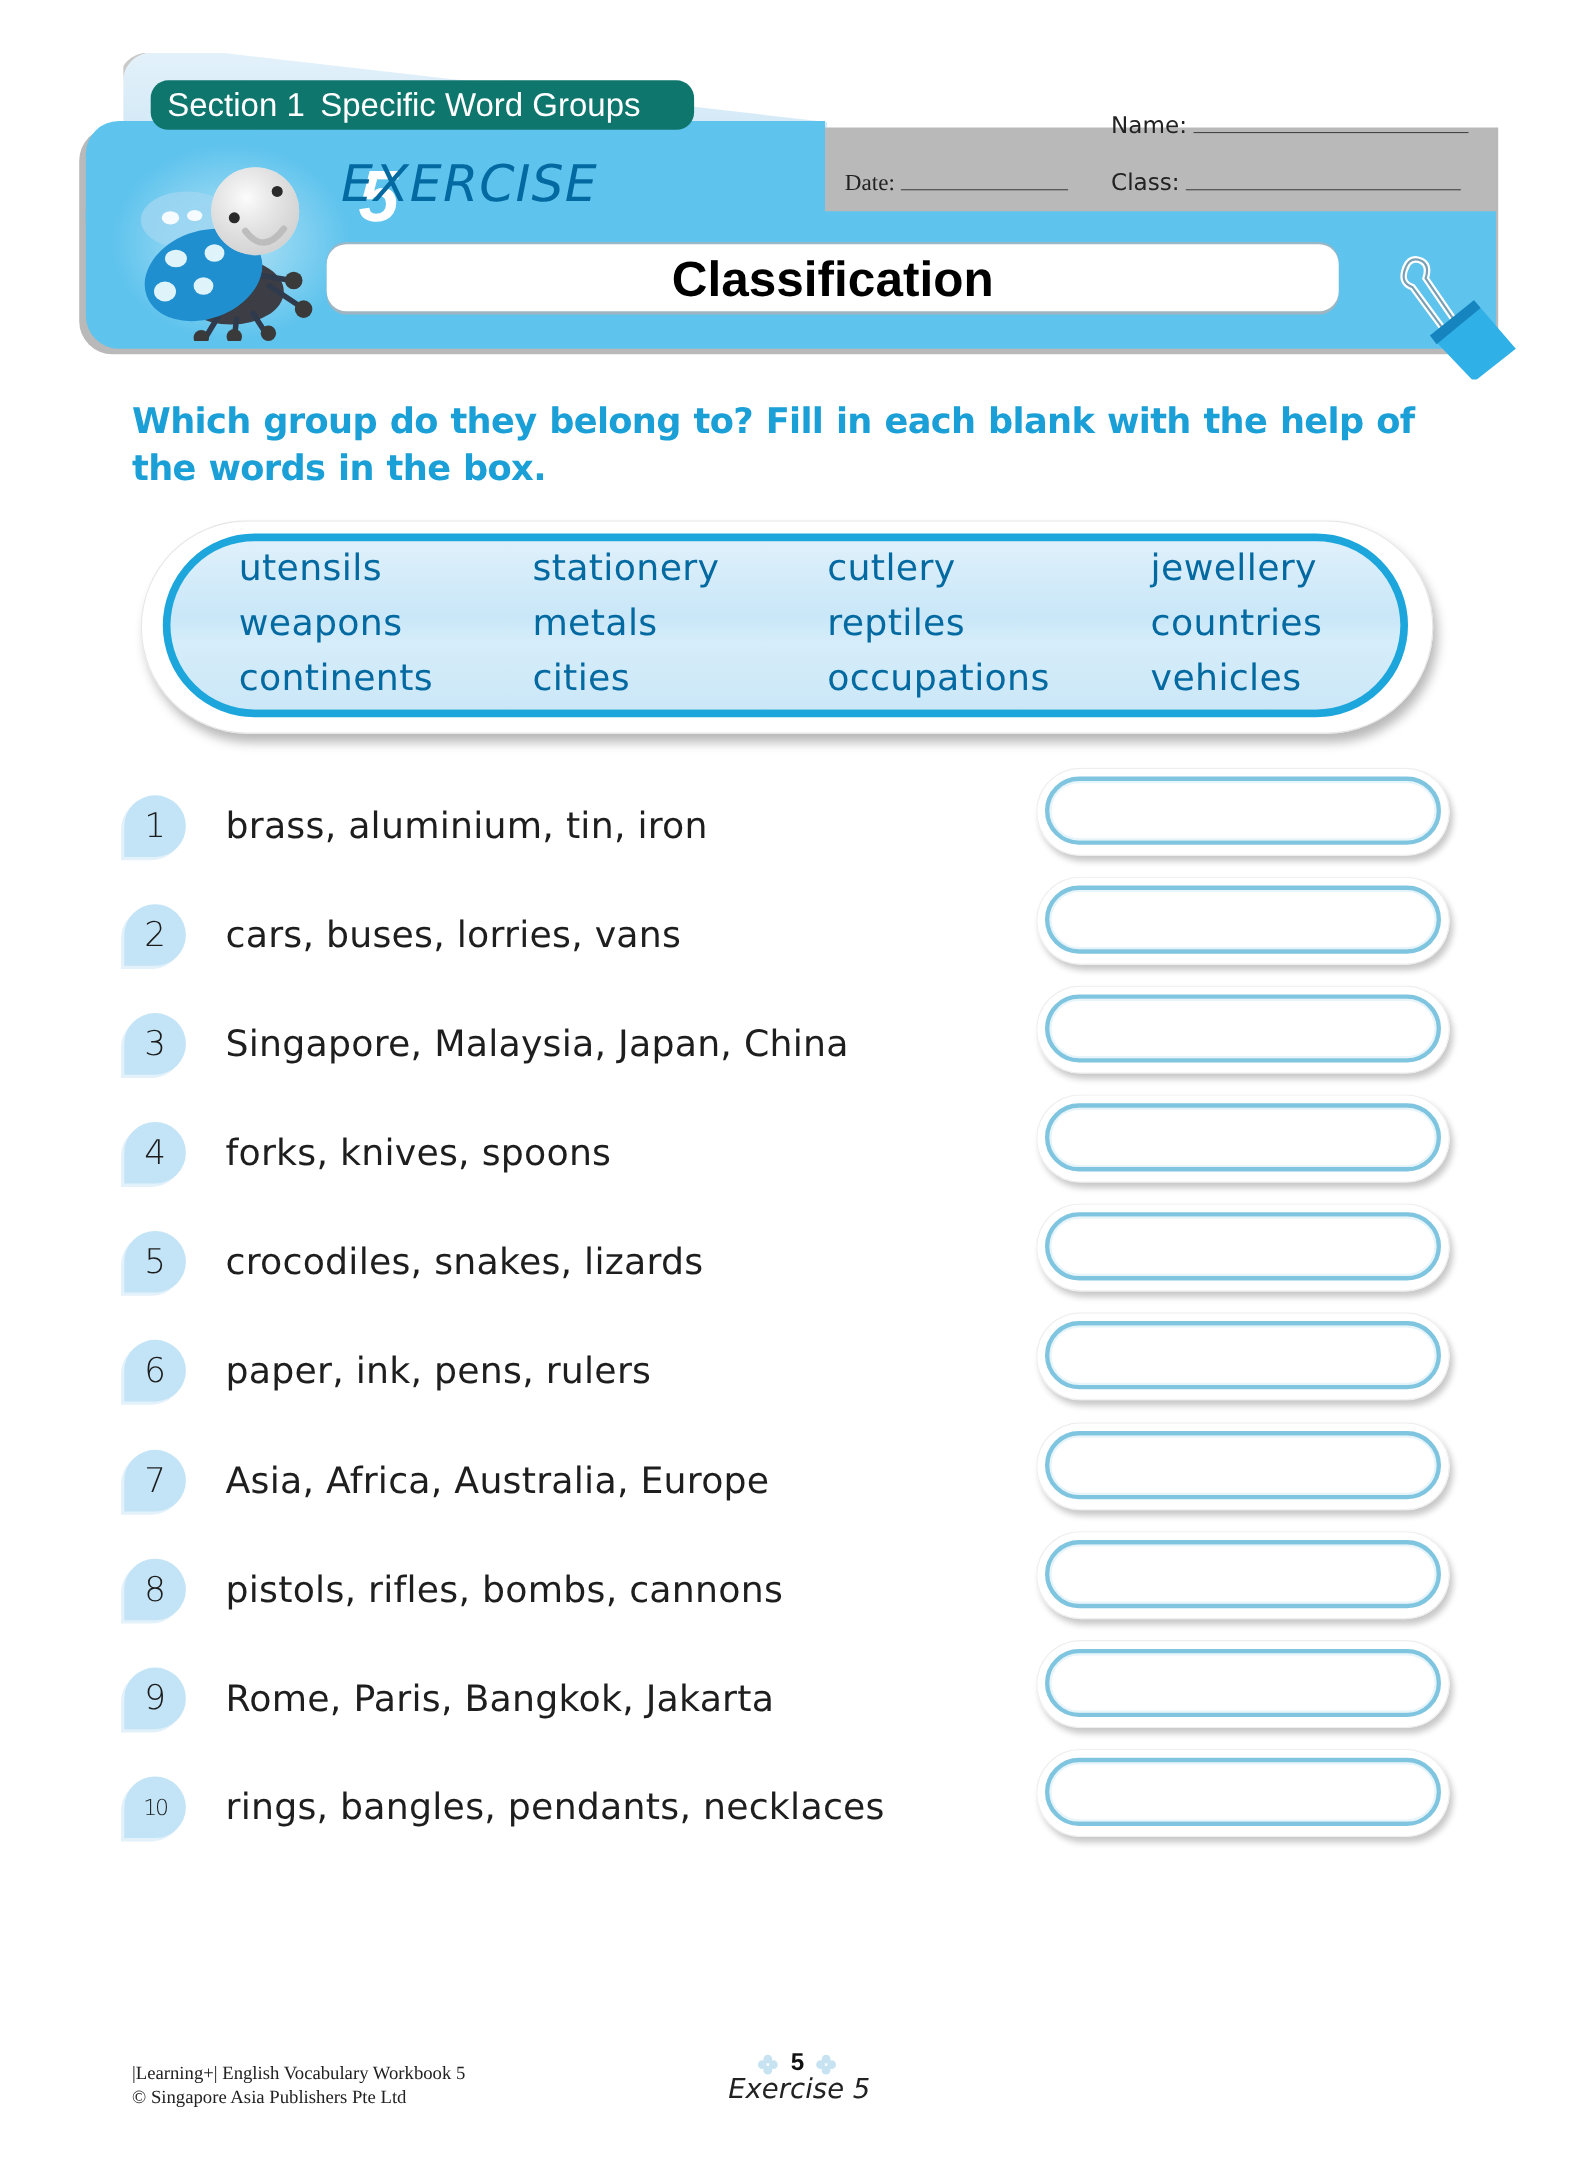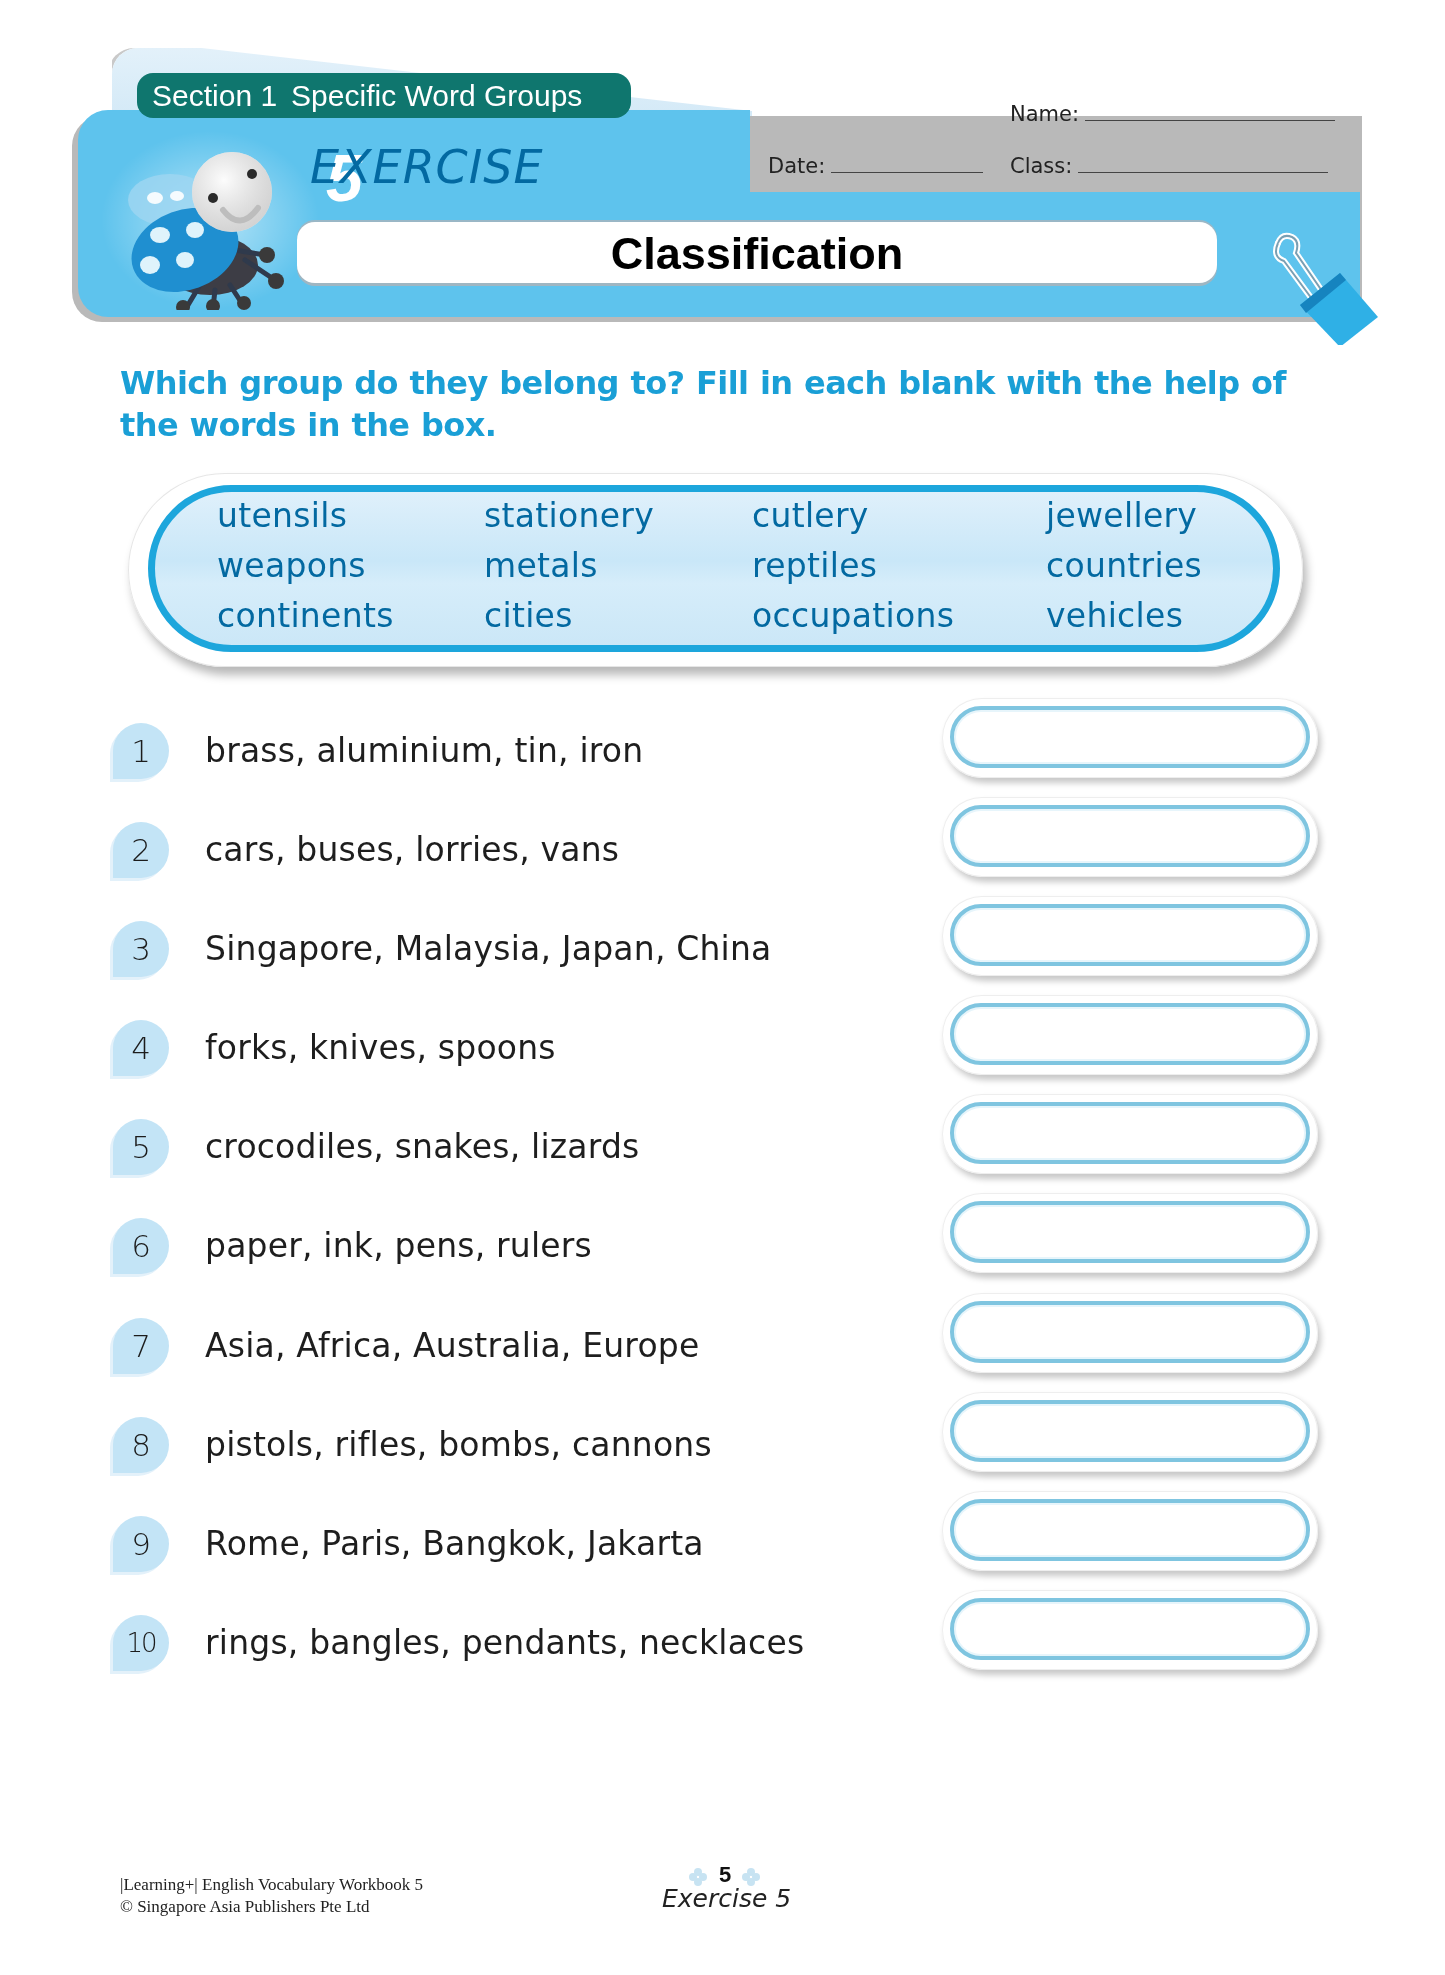--- a/index.html
+++ b/index.html
@@ -191,21 +191,21 @@
   <path d="M18 18 Q12 32 24 36 L52 74" stroke="#ffffff" stroke-width="6" fill="none" stroke-linecap="round"></path>
   <path d="M18 18 Q22 8 32 12 Q40 16 36 28 L62 66" stroke="#7a9fb3" stroke-width="2" fill="none"></path>
   <path d="M18 18 Q12 32 24 36 L52 74" stroke="#7a9fb3" stroke-width="2" fill="none"></path>
   <polygon points="40,80 80,48 118,92 80,122" fill="#2fb0e6"></polygon>
   <polygon points="40,80 80,48 86,55 46,88" fill="#1684bf"></polygon>
 </svg>
 
 <div class="field" style="left:1010px; top:102px;">
   <span>Name:</span><span class="line" style="width:250px;"></span>
 </div>
-<div class="field" style="left:768px; top:154px;">
+<div class="field" style="left:768px; top:154px;font-family:Liberation Serif, serif;">
   <span>Date:</span><span class="line" style="width:152px;"></span>
 </div>
 <div class="field" style="left:1010px; top:154px;">
   <span>Class:</span><span class="line" style="width:250px;"></span>
 </div>
 
 <div class="instructions">Which group do they belong to? Fill in each blank with the help of the words in the box.</div>
 
 <div class="wordbox-outer"></div>
 <div class="wordbox-inner"></div>
@@ -274,21 +274,21 @@
   <div class="a-box-outer" style="top:1392px;">
     <input class="a-box-inner" type="text" value="" style="">
   </div>
 
   <div class="q-badge" style="left:113px; top:1516px;">9</div>
   <div class="q-text" style="top:1524px;">Rome, Paris, Bangkok, Jakarta</div>
   <div class="a-box-outer" style="top:1491px;">
     <input class="a-box-inner" type="text" value="" style="">
   </div>
 
-  <div class="q-badge" style="left:113px; top:1615px; font-size:26px; letter-spacing:-2px;">10</div>
+  <div class="q-badge" style="left:113px; top:1615px; font-size:20px; letter-spacing:-2px;">10</div>
   <div class="q-text" style="top:1623px;">rings, bangles, pendants, necklaces</div>
   <div class="a-box-outer" style="top:1590px;">
     <input class="a-box-inner" type="text" value="" style="">
   </div>
 </div>
 
 <div class="footer-left">
   <div>|Learning+| English Vocabulary Workbook 5</div>
   <div>© Singapore Asia Publishers Pte Ltd</div>
 </div>

